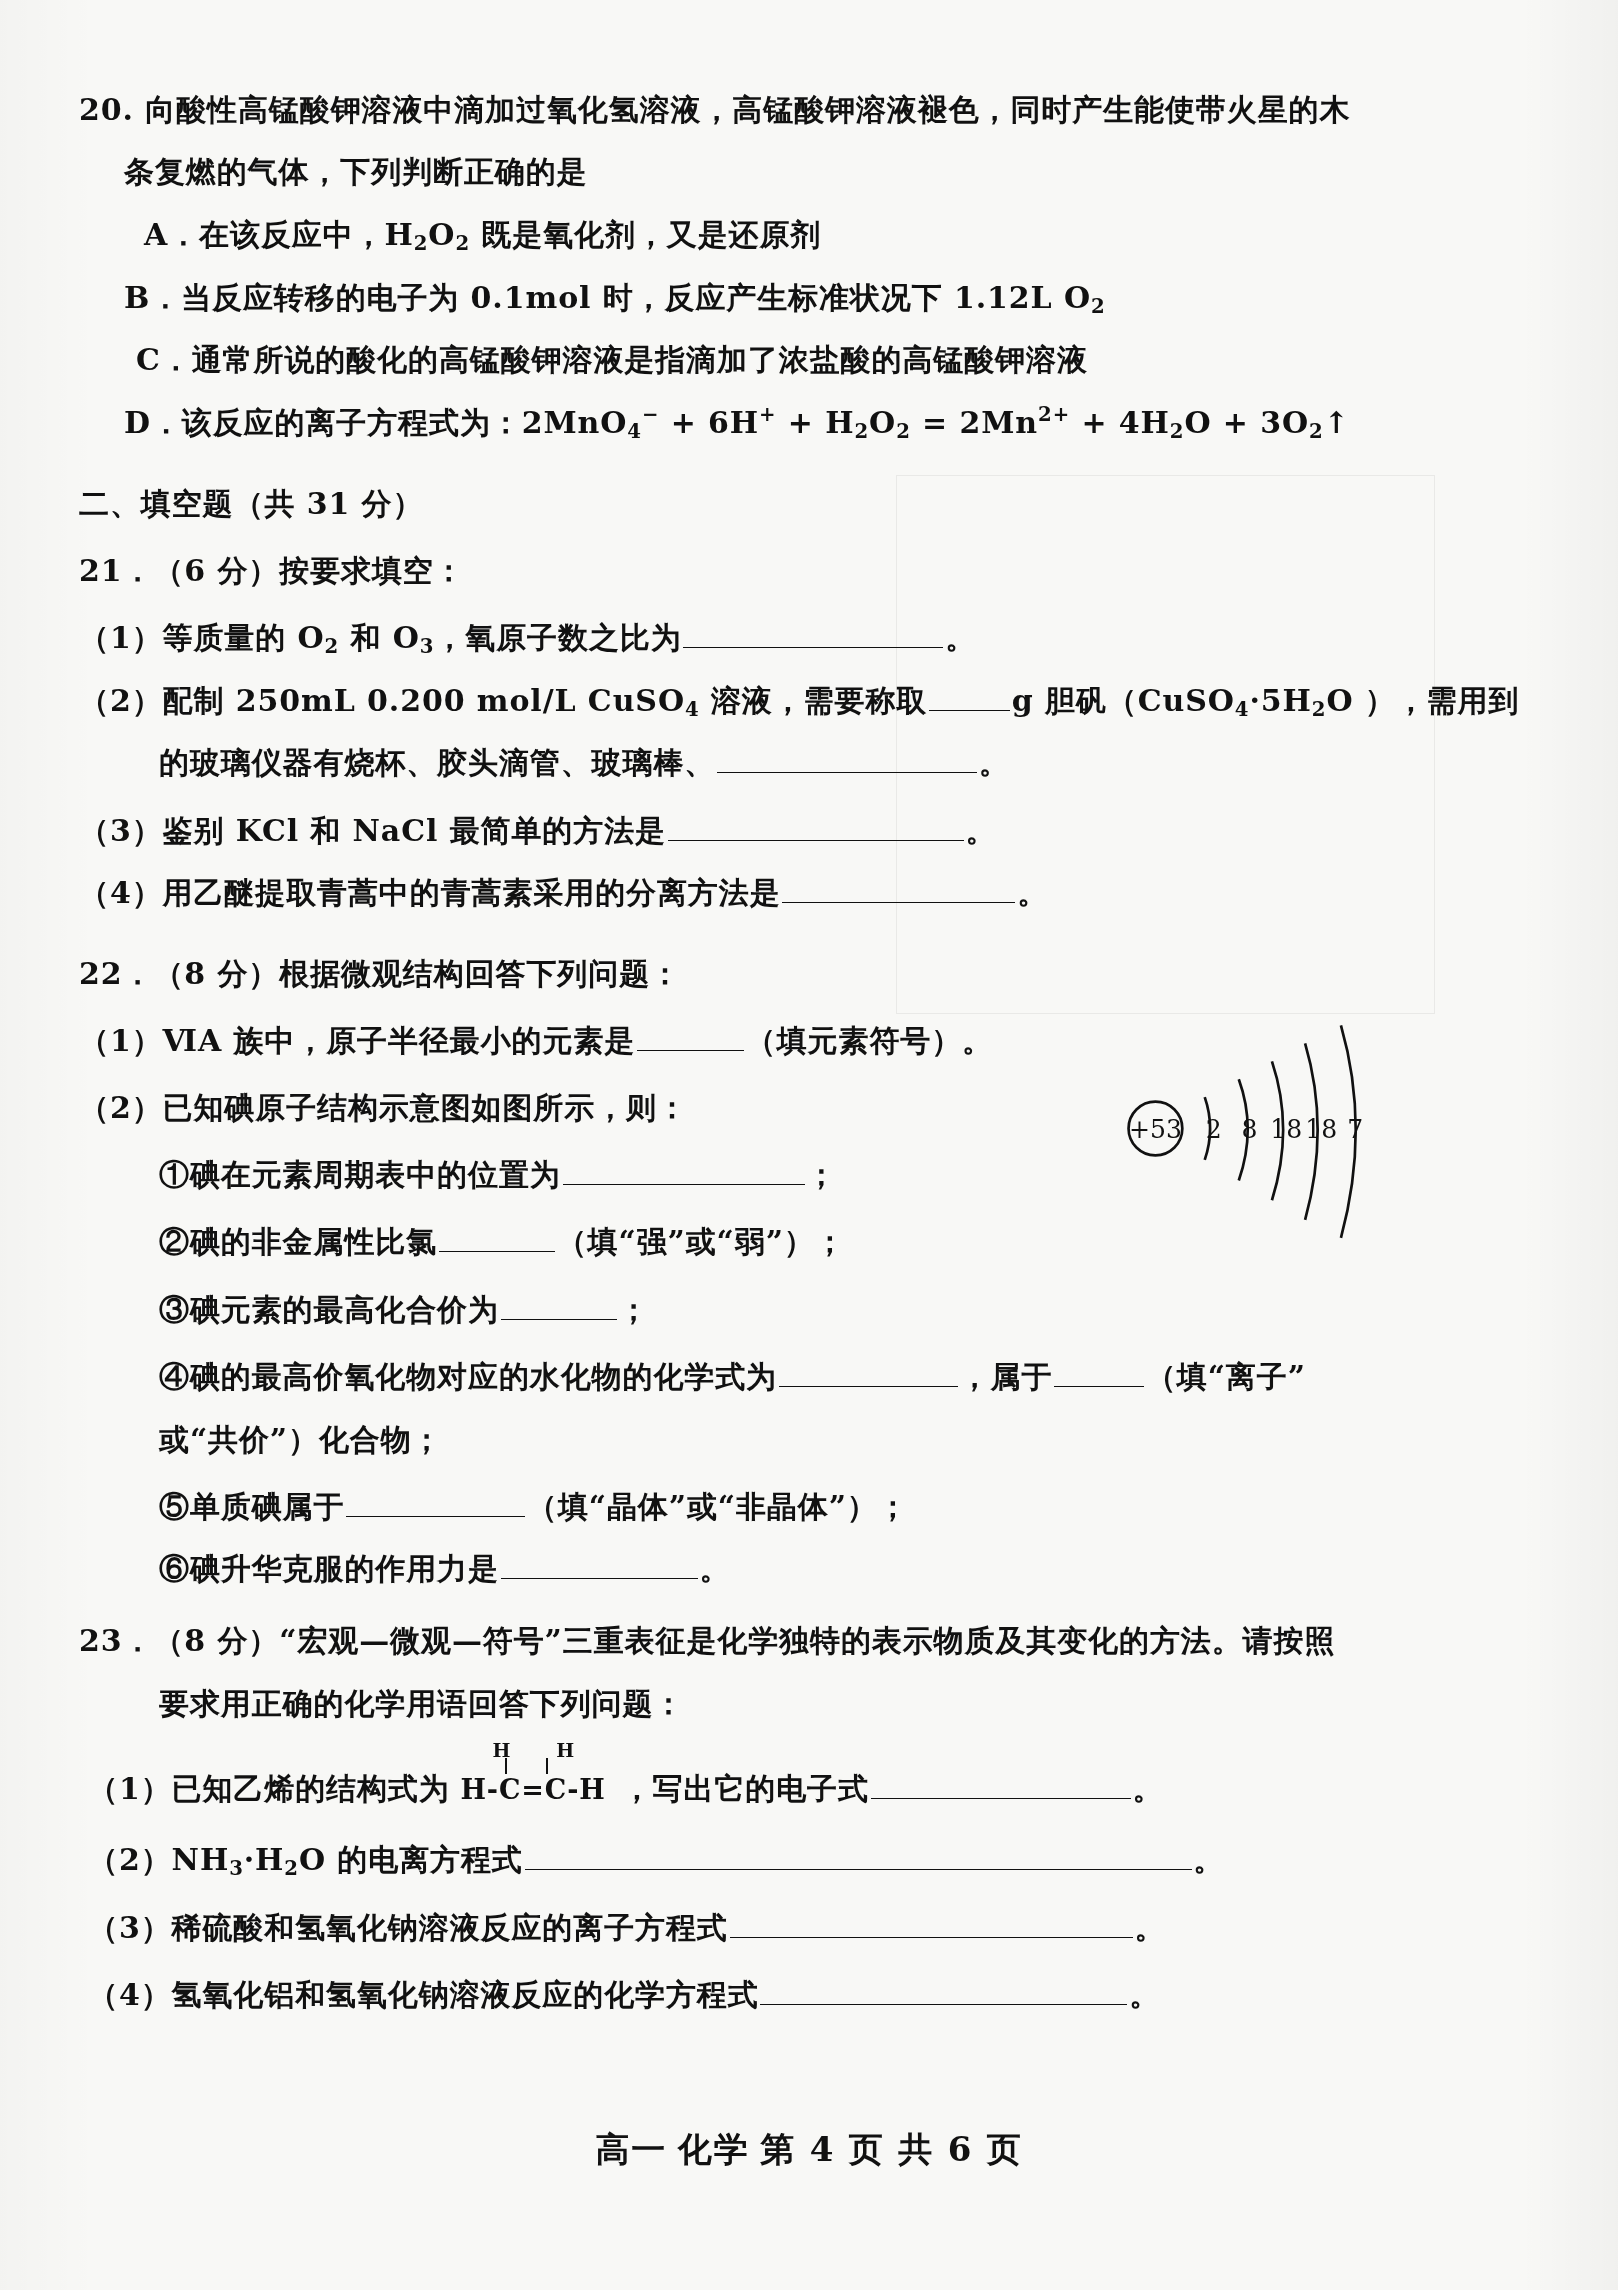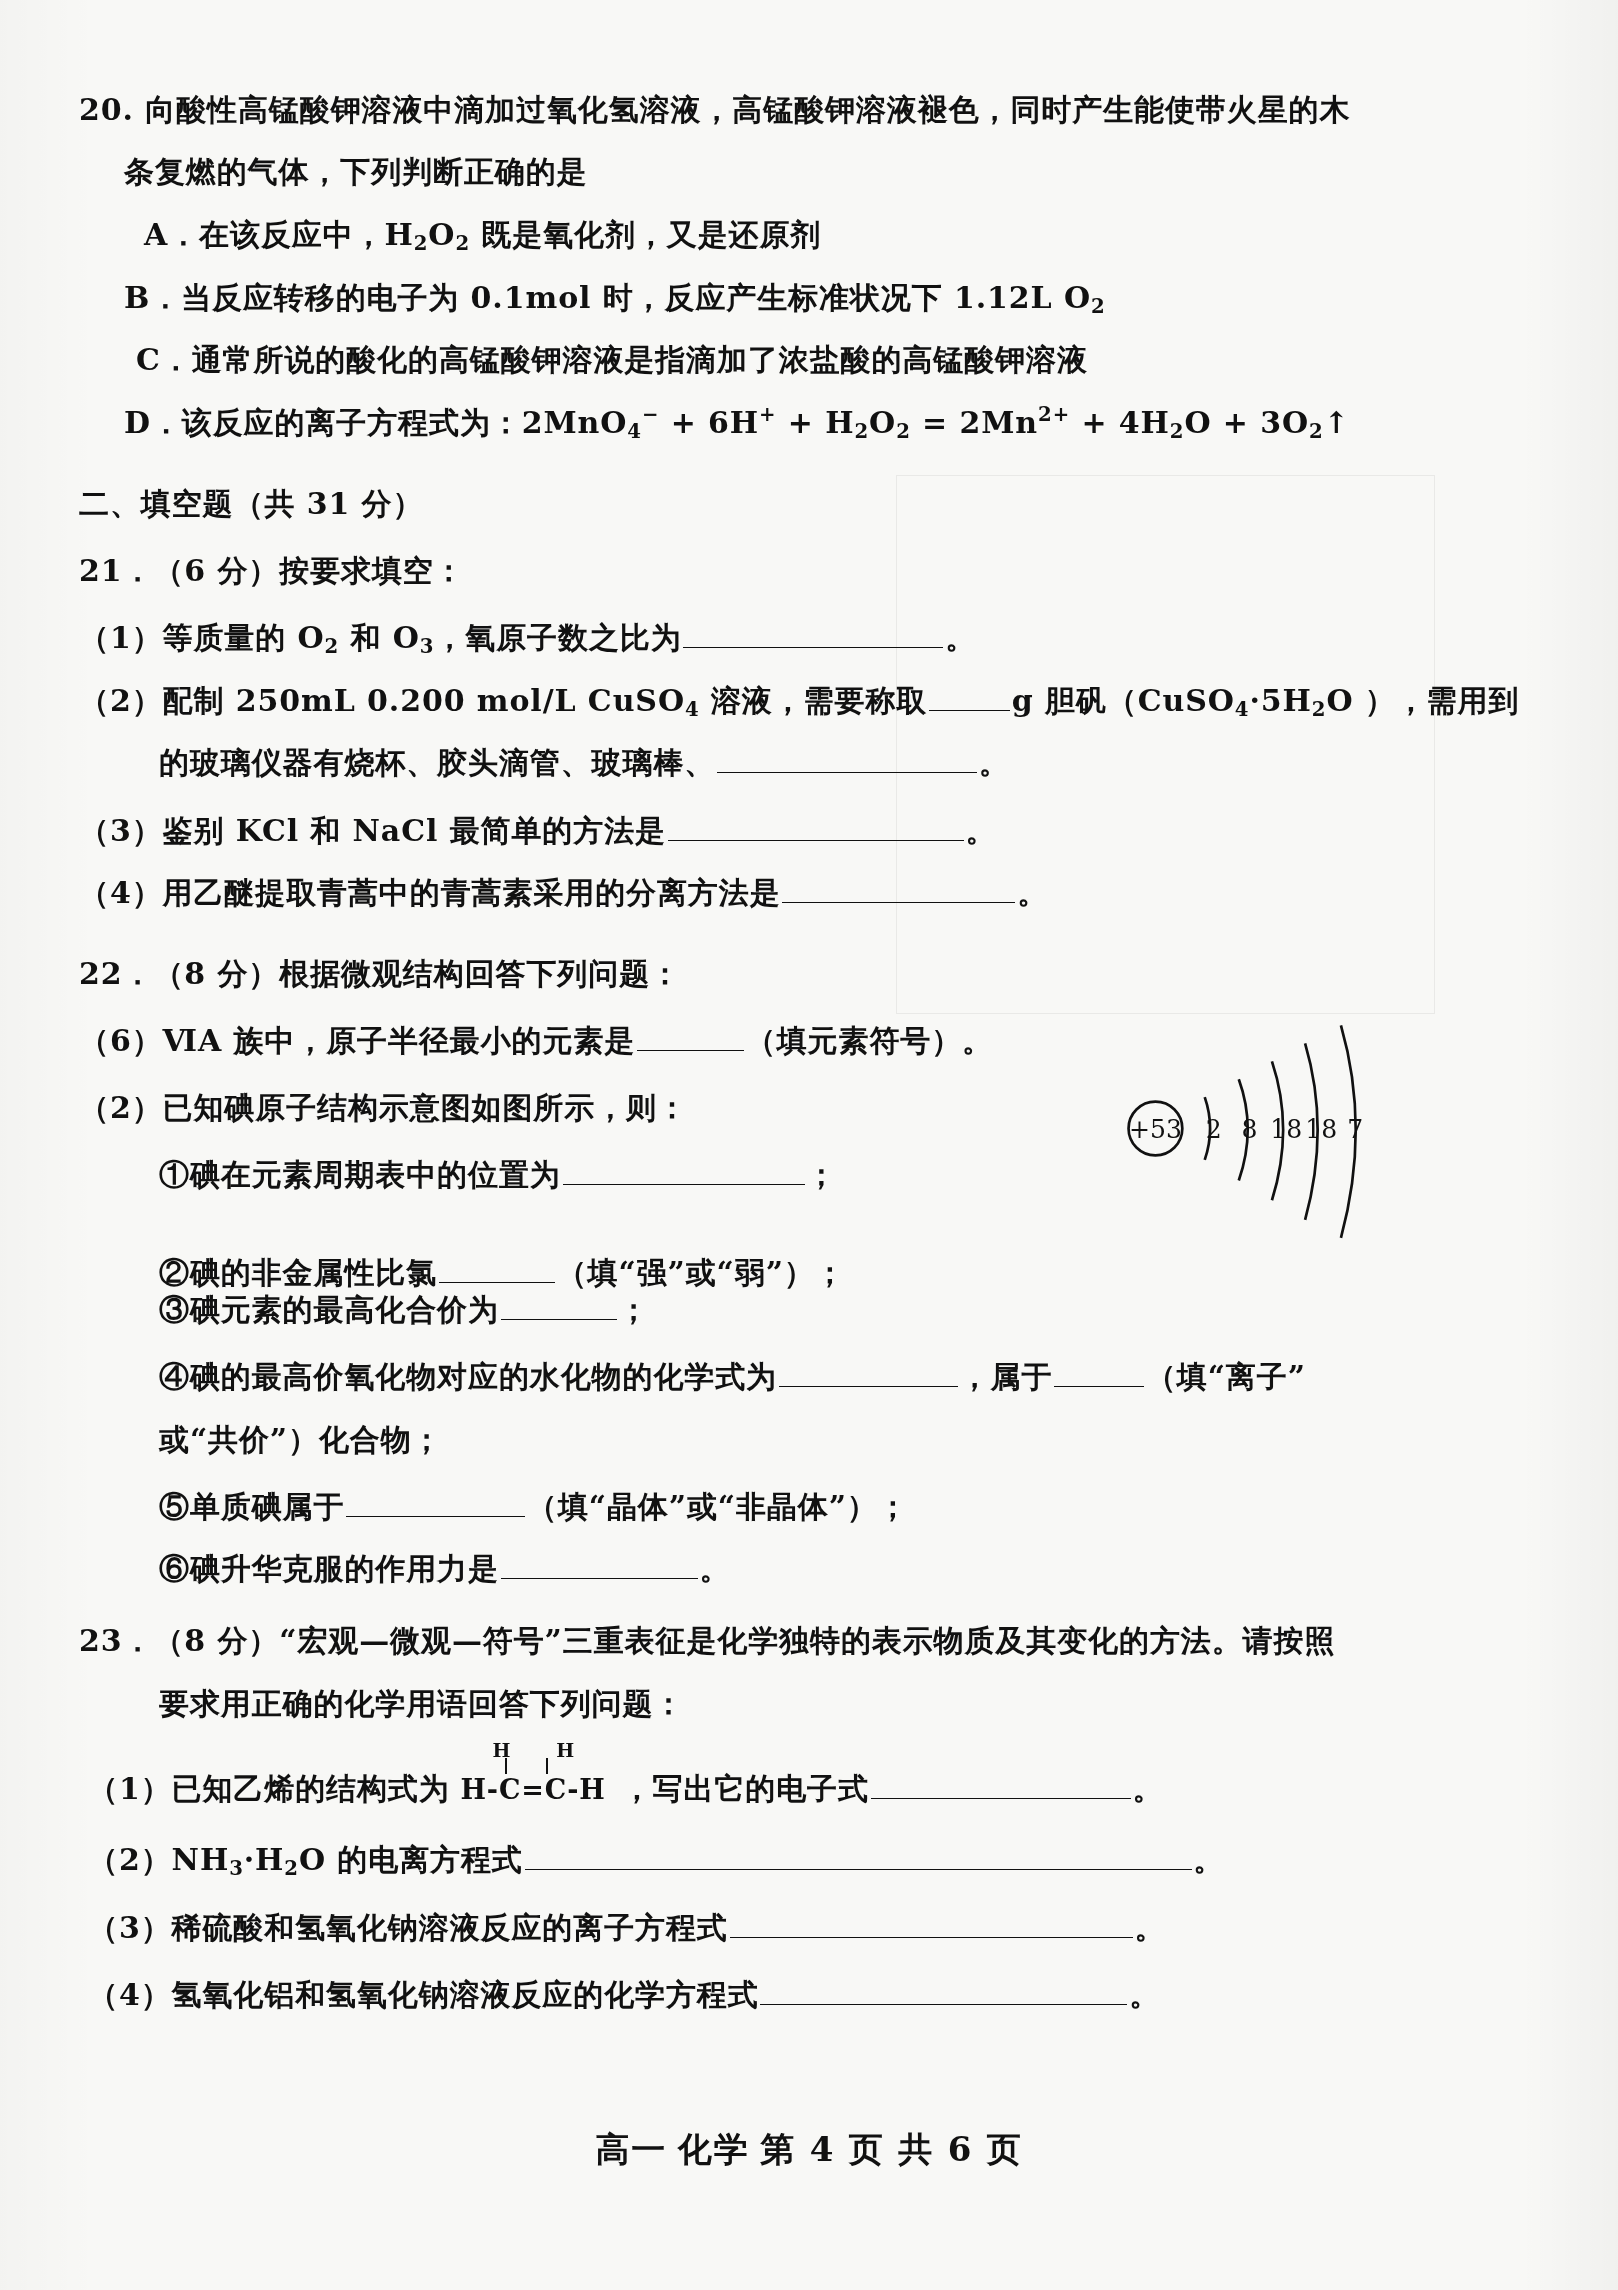--- a/index.html
+++ b/index.html
@@ -92,27 +92,27 @@
   </div>
   <div class="line bold" style="left:79px; top:811px;">
     <span>（3）鉴别 KCl 和 NaCl 最简单的方法是</span><span class="blank" style="width:296px;"></span><span>。</span>
   </div>
   <div class="line bold" style="left:79px; top:873px;">
     <span>（4）用乙醚提取青蒿中的青蒿素采用的分离方法是</span><span class="blank" style="width:233px;"></span><span>。</span>
   </div>
 
   <div class="line bold" style="left:79px; top:954px;">22．（8 分）根据微观结构回答下列问题：</div>
   <div class="line bold" style="left:79px; top:1021px;">
-    <span>（6）ⅥA 族中，原子半径最小的元素是</span><span class="blank" style="width:107px;"></span><span>（填元素符号）。</span>
+    <span>（1）ⅥA 族中，原子半径最小的元素是</span><span class="blank" style="width:107px;"></span><span>（填元素符号）。</span>
   </div>
   <div class="line bold" style="left:79px; top:1088px;">（2）已知碘原子结构示意图如图所示，则：</div>
   <div class="line bold" style="left:159px; top:1155px;">
     <span>①碘在元素周期表中的位置为</span><span class="blank" style="width:242px;"></span><span>；</span>
   </div>
-  <div class="line bold" style="left:159px; top:1253px;text-align:right;">
+  <div class="line bold" style="left:159px; top:1222px;text-align:right;">
     <span>②碘的非金属性比氯</span><span class="blank" style="width:116px;"></span><span>（填“强”或“弱”）；</span>
   </div>
   <div class="line bold" style="left:159px; top:1290px;">
     <span>③碘元素的最高化合价为</span><span class="blank" style="width:116px;"></span><span>；</span>
   </div>
   <div class="line bold" style="left:159px; top:1357px;">
     <span>④碘的最高价氧化物对应的水化物的化学式为</span><span class="blank" style="width:179px;"></span><span>，属于</span><span class="blank" style="width:90px;"></span><span>（填“离子”</span>
   </div>
   <div class="line bold" style="left:159px; top:1420px;">或“共价”）化合物；</div>
   <div class="line bold" style="left:159px; top:1487px;">

